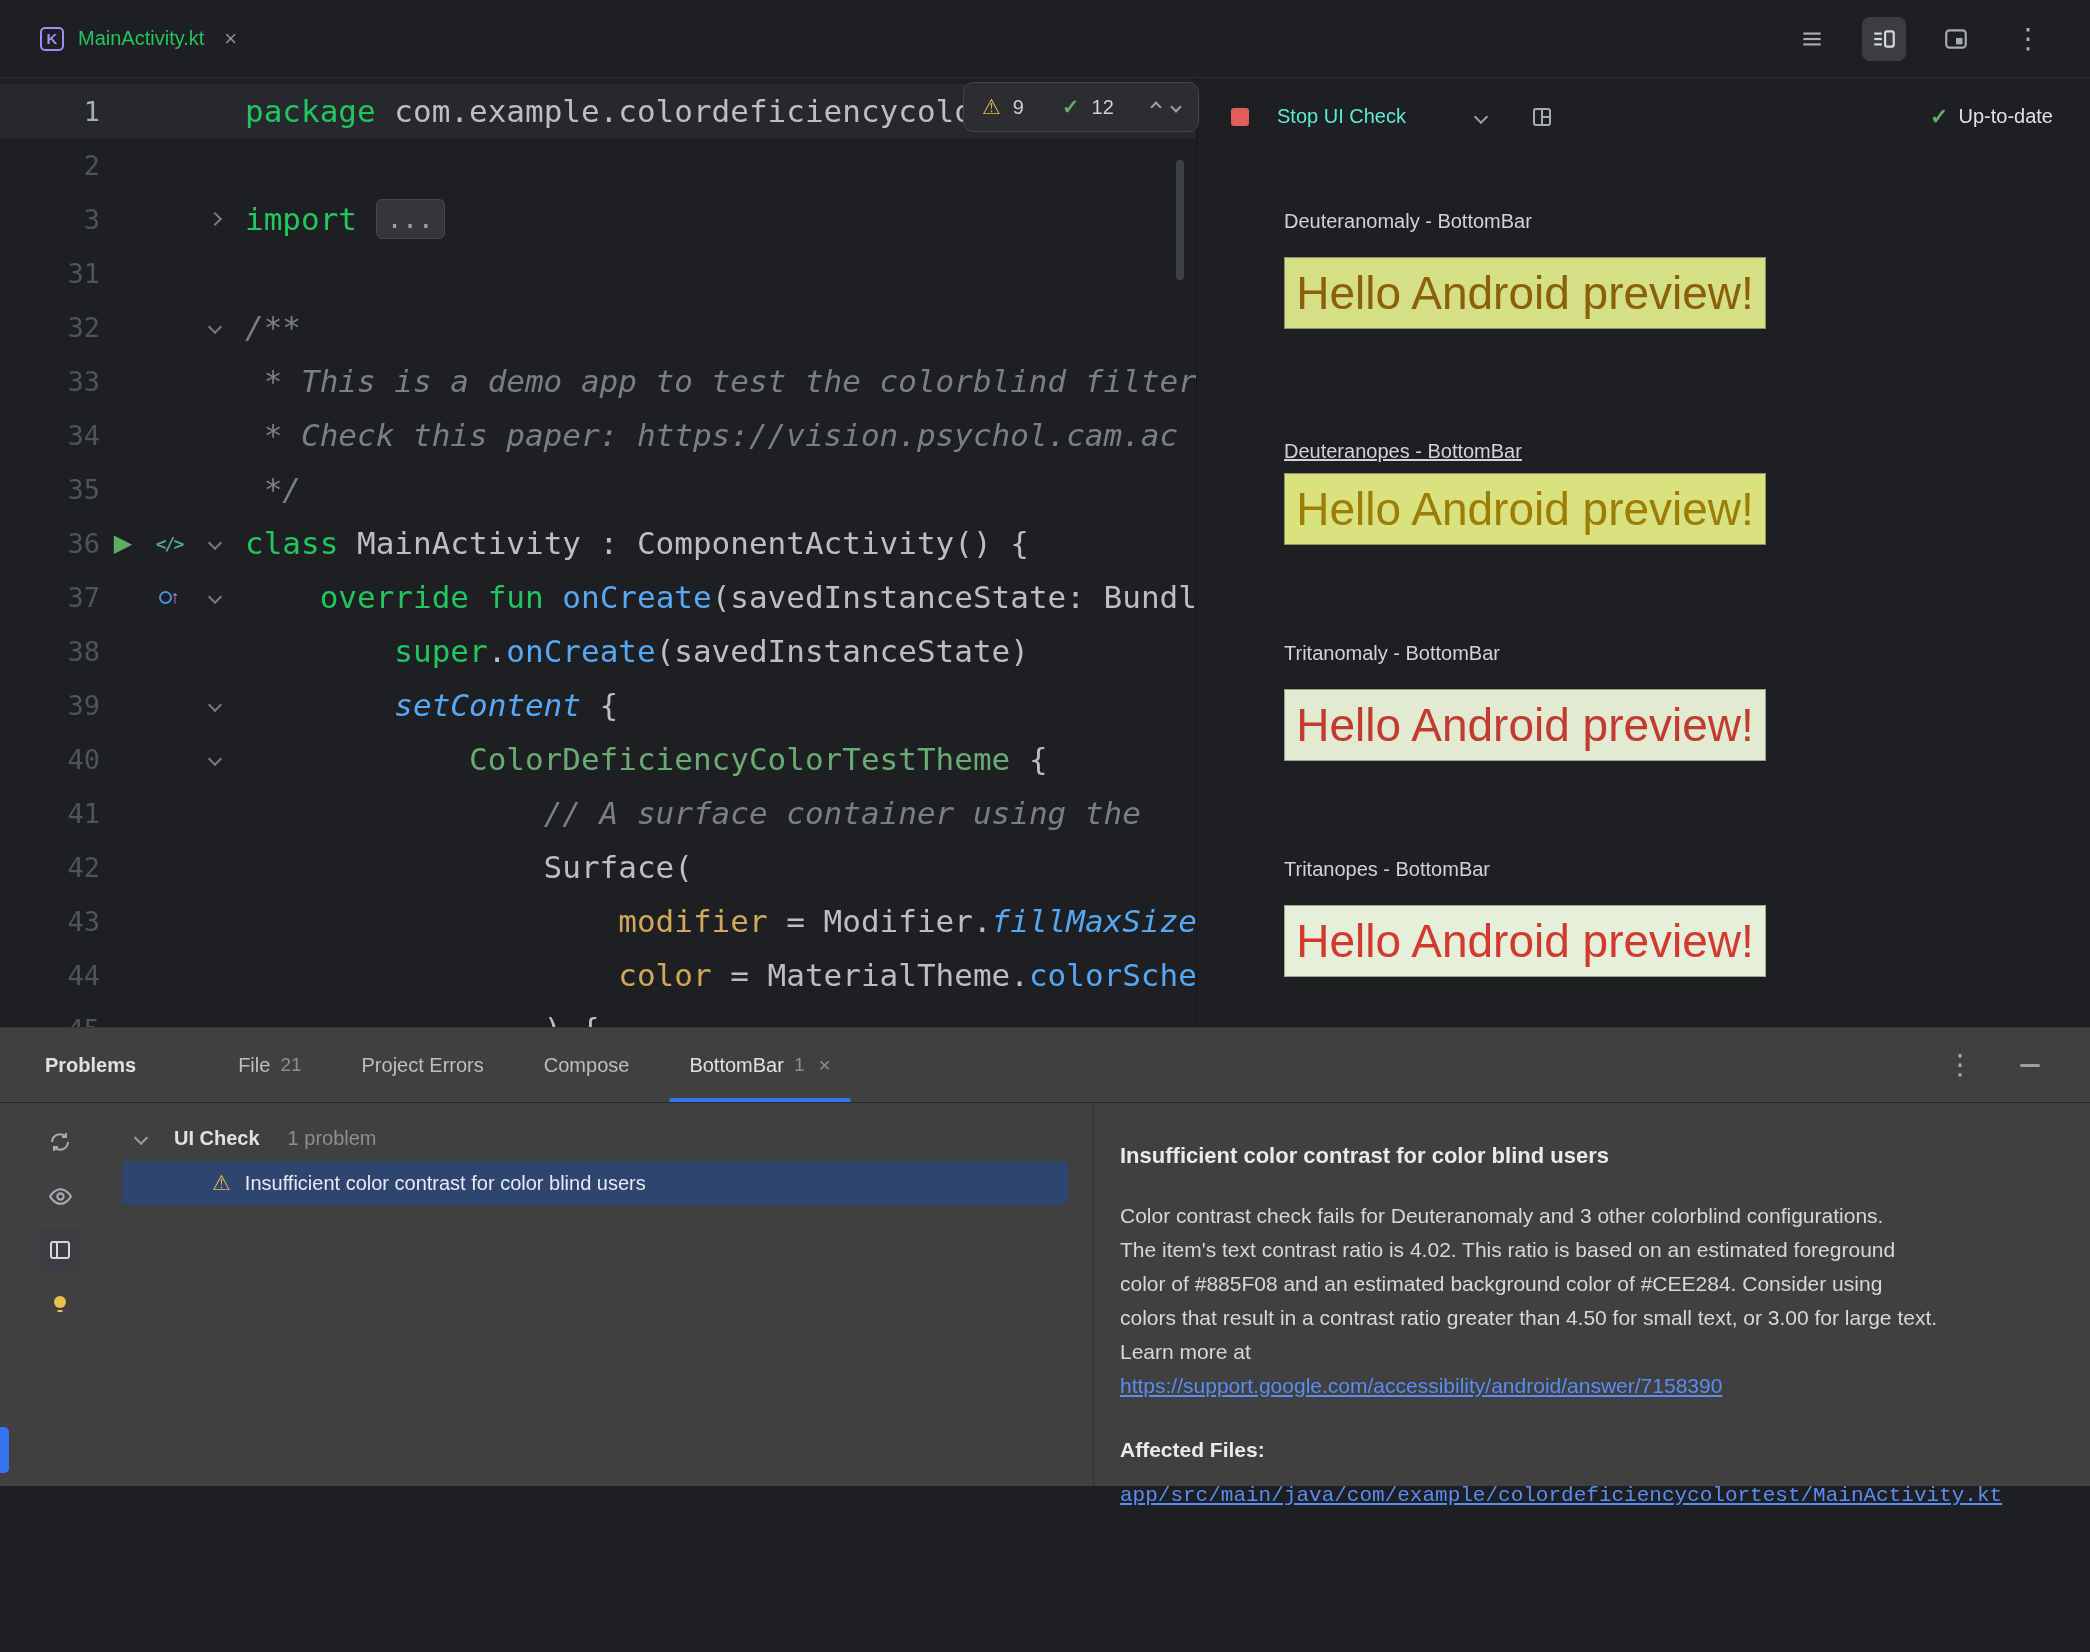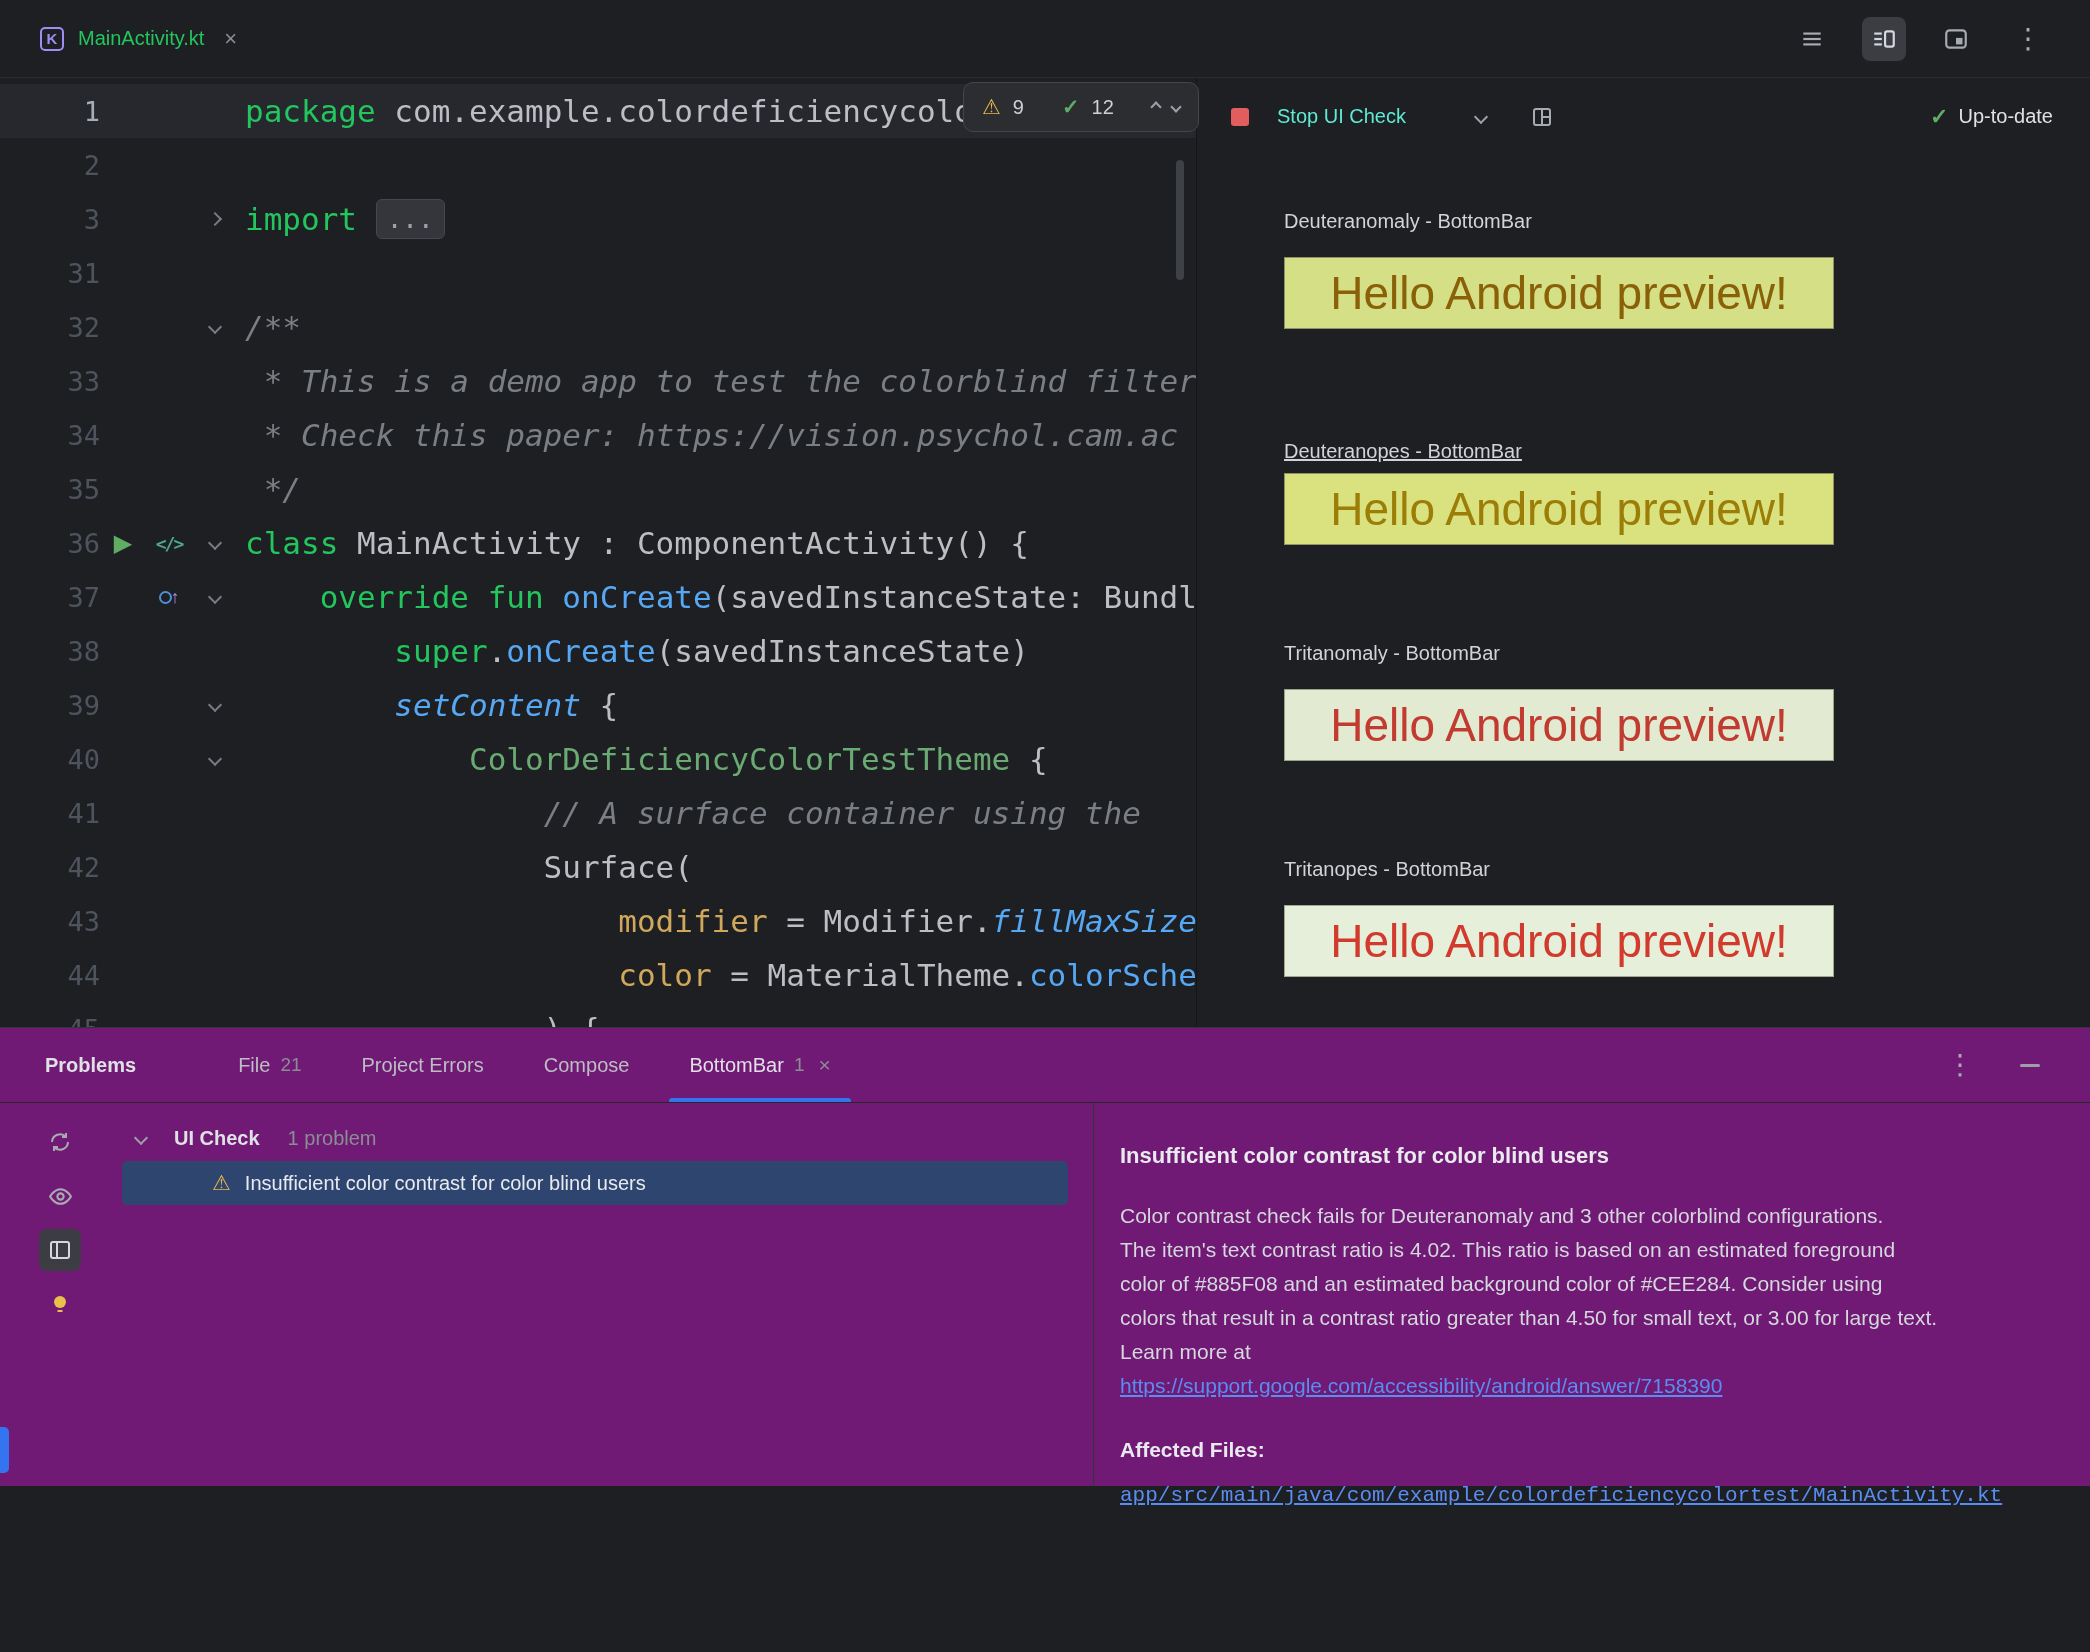--- a/index.html
+++ b/index.html
@@ -102,29 +102,29 @@
   .stop-square { width:18px; height:18px; background:#e25e5e; border-radius:3px; }
   .stop-label { font-size:20px; color:#5eead4; margin-left:14px; }
   .pt-chev { margin-left:56px; }
   .grid-ic { margin-left:30px; }
   #uptodate { margin-left:auto; display:flex; align-items:center; gap:10px; }
   .ok-glyph { color:#61ad64; font-size:22px; font-weight:bold; }
   .uptodate-label { font-size:20px; color:#dfe1e5; }
 
   .pv-label { position:absolute; left:87px; font-size:20px; color:#d1d3d8; }
   .pv-box {
-    position:absolute; left:87px; width:550px; height:72px;
+    position:absolute; left:87px; width:482px; height:72px;
     display:flex; align-items:center; justify-content:center;
     font-size:46px; border:1px solid #8f9169;
   }
 
   
   #bottom {
     position:absolute; left:0; top:1027px; width:2090px; height:459px;
-    background:#701a75; border-top:1px solid #323438;
+    background:#404040; border-top:1px solid #323438;
   }
   #bottom-tabbar {
     height:75px; display:flex; align-items:center; padding-left:45px;
     border-bottom:1px solid #27282c;
   }
   .bt-title { font-size:20px; font-weight:bold; color:#dfe1e5; margin-right:72px; }
   .btab { position:relative; height:100%; display:flex; align-items:center; gap:10px;
     padding:0 30px; font-size:20px; color:#bcbec4; }
   .btab.active { color:#dfe1e5; }
   .btab.active::after { content:""; position:absolute; left:10px; right:10px; bottom:0;

